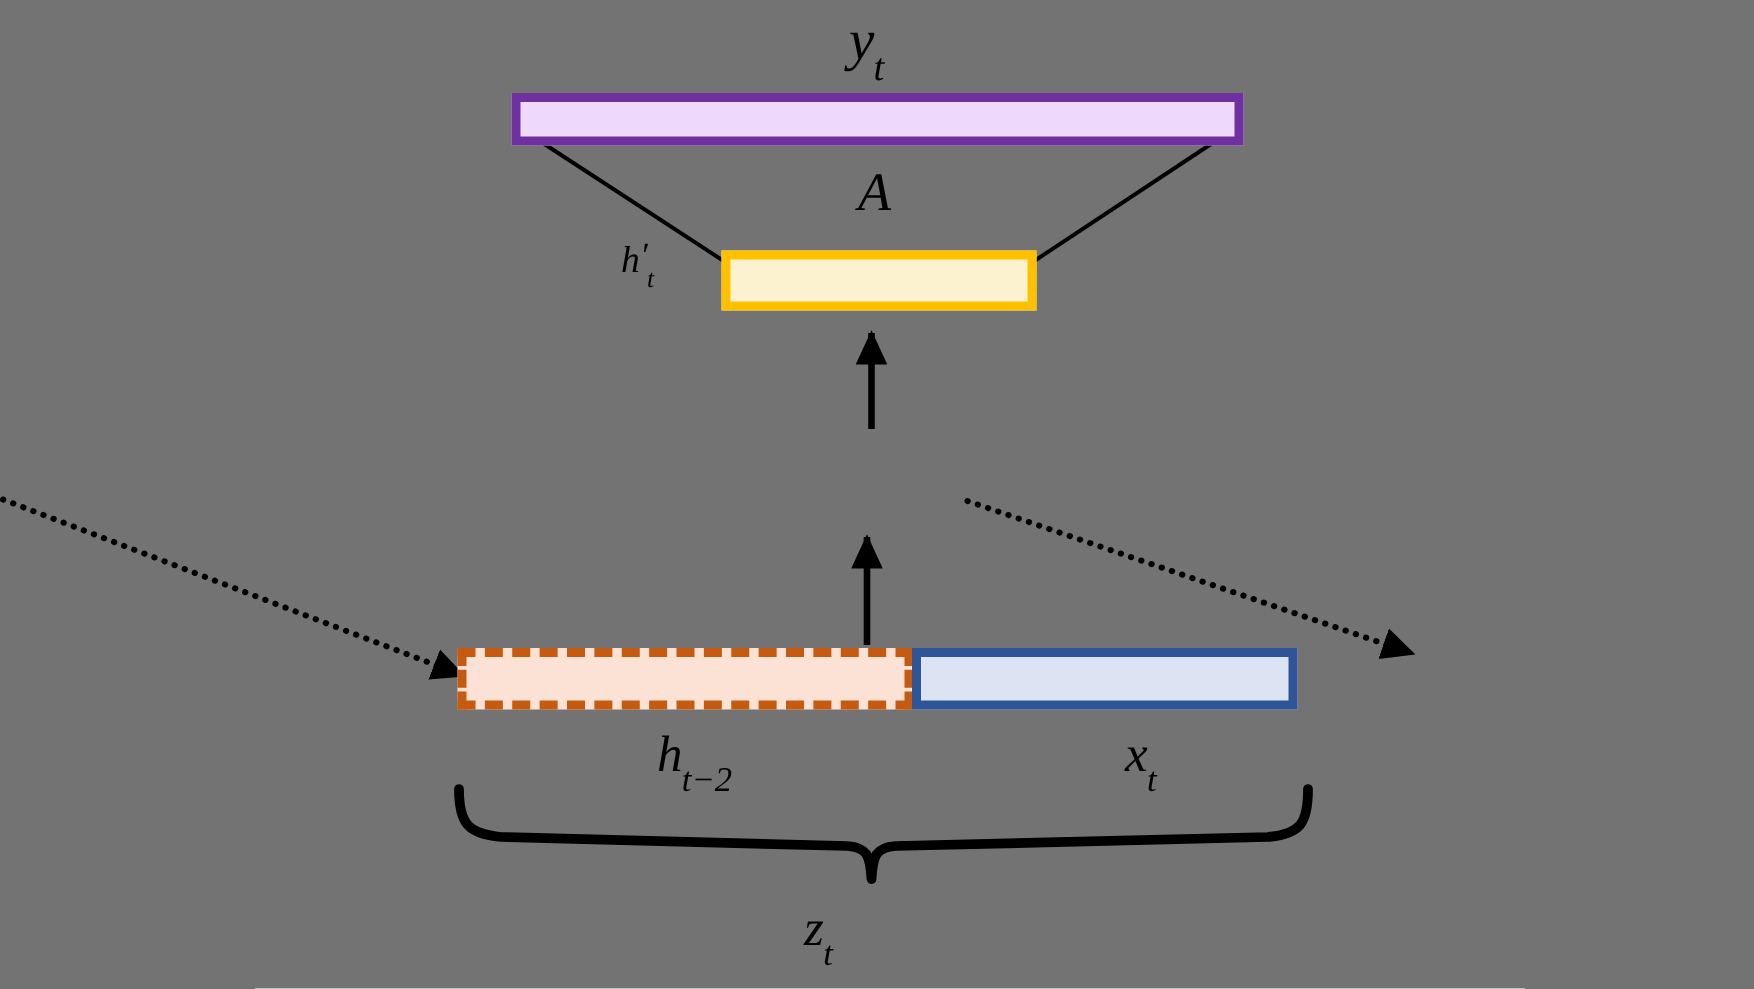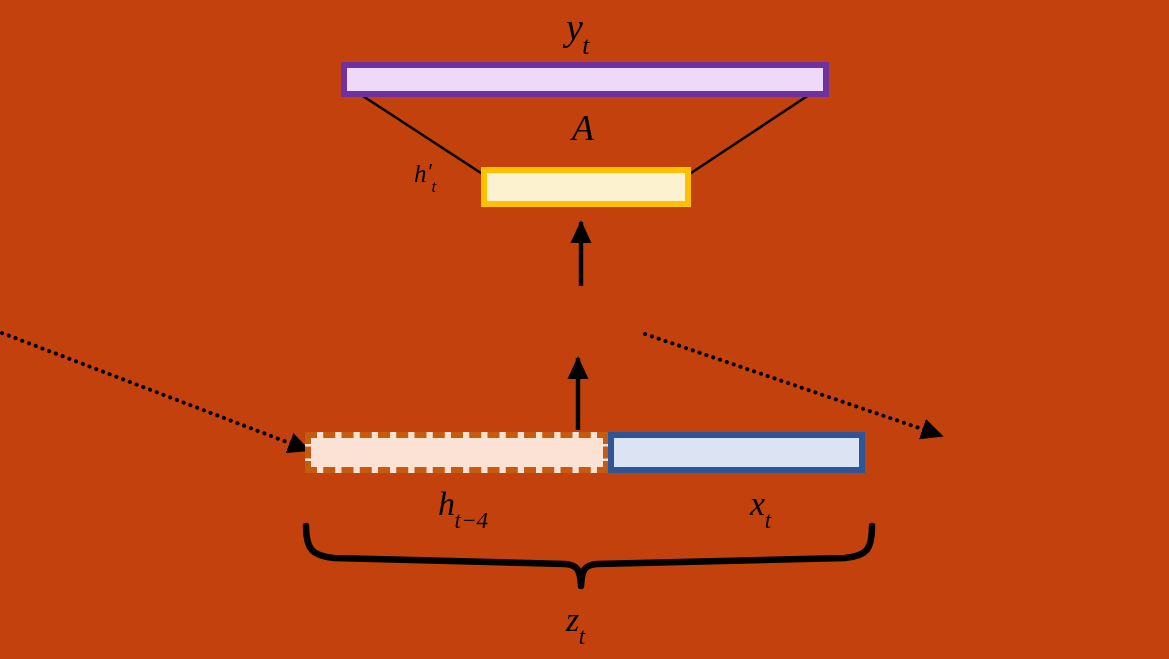--- a/index.html
+++ b/index.html
@@ -7,21 +7,21 @@
     padding: 0;
     background: #ffffff;
   }
   body {
     font-family: "Liberation Serif", serif;
   }
   #canvas {
     position: relative;
     width: 1169px;
     height: 659px;
-    background: #c2410c;
+    background: #737373;
     overflow: hidden;
   }
   svg.layer {
     position: absolute;
     left: 0;
     top: 0;
     width: 1169px;
     height: 659px;
     pointer-events: none;
   }
@@ -92,21 +92,21 @@
   .math .upr {
     font-style: normal;
   }
   
   #lbl-y   { left: 566px; top: 8px;   font-size: 38px; }
   #lbl-A   { left: 572px; top: 110px; font-size: 36px; }
   #lbl-hp  { left: 414px; top: 161px; font-size: 25px; }
   #lbl-k   { left: 504px; top: 300px; font-size: 36px; transform: translateY(-50%); }
   #lbl-hprev { left: 438px; top: 487px; font-size: 34px; }
   #lbl-x   { left: 714px; top: 487px; font-size: 34px; margin-left: 36px; }
-  #lbl-z   { left: 566px; top: 603px; font-size: 34px; }
+  #lbl-z   { left: 536px; top: 603px; font-size: 34px; }
 </style>
 </head>
 <body>
 
 <div id="canvas">
 
   <svg class="layer" viewBox="0 0 1169 659" xmlns="http://www.w3.org/2000/svg">
     <defs>
       <marker id="solidArrow" viewBox="0 0 10 10" refX="9.2" refY="5" markerWidth="5.2" markerHeight="5.2" orient="auto-start-reverse">
         <path d="M 0 0.4 L 10 5 L 0 9.6 z" fill="#000000"></path>
@@ -144,19 +144,19 @@
 
   <div class="node-box" id="box-x"></div>
 
   <div class="math" id="lbl-y"><span>y</span><span class="sub">t</span></div>
 
   <div class="math" id="lbl-A"><span>A</span></div>
 
   <div class="math" id="lbl-hp"><span>h</span><span class="prime">′</span><span class="sub">t</span></div>
 
 
-  <div class="math" id="lbl-hprev"><span>h</span><span class="sub">t−4</span></div>
+  <div class="math" id="lbl-hprev"><span>h</span><span class="sub">t−2</span></div>
 
   <div class="math" id="lbl-x"><span>x</span><span class="sub">t</span></div>
 
   <div class="math" id="lbl-z"><span>z</span><span class="sub">t</span></div>
 
 </div>
 
 </body></html>

